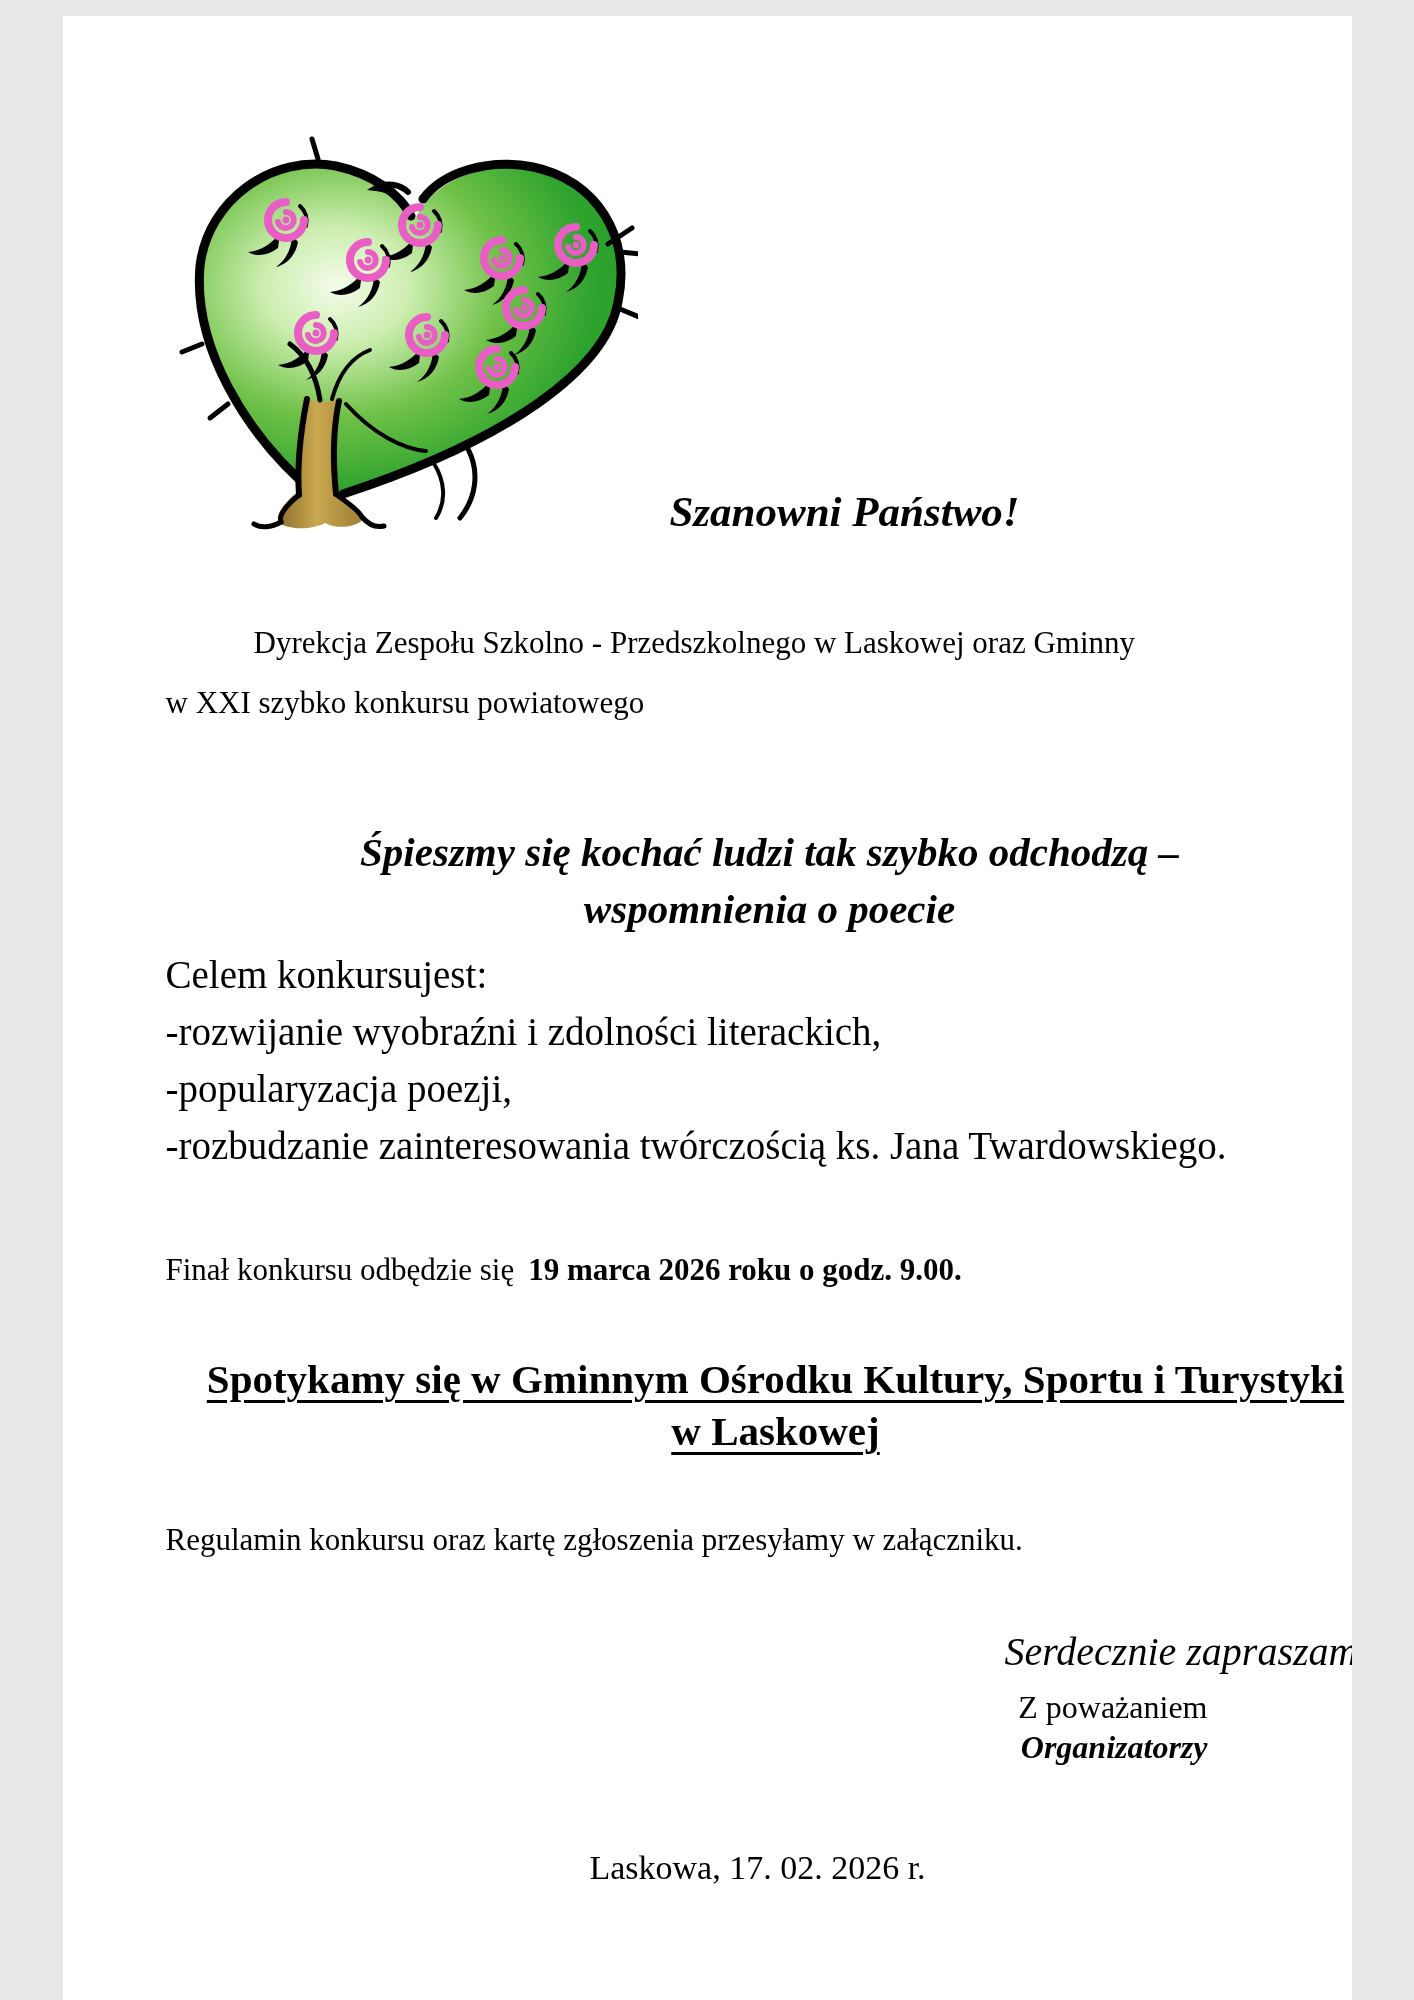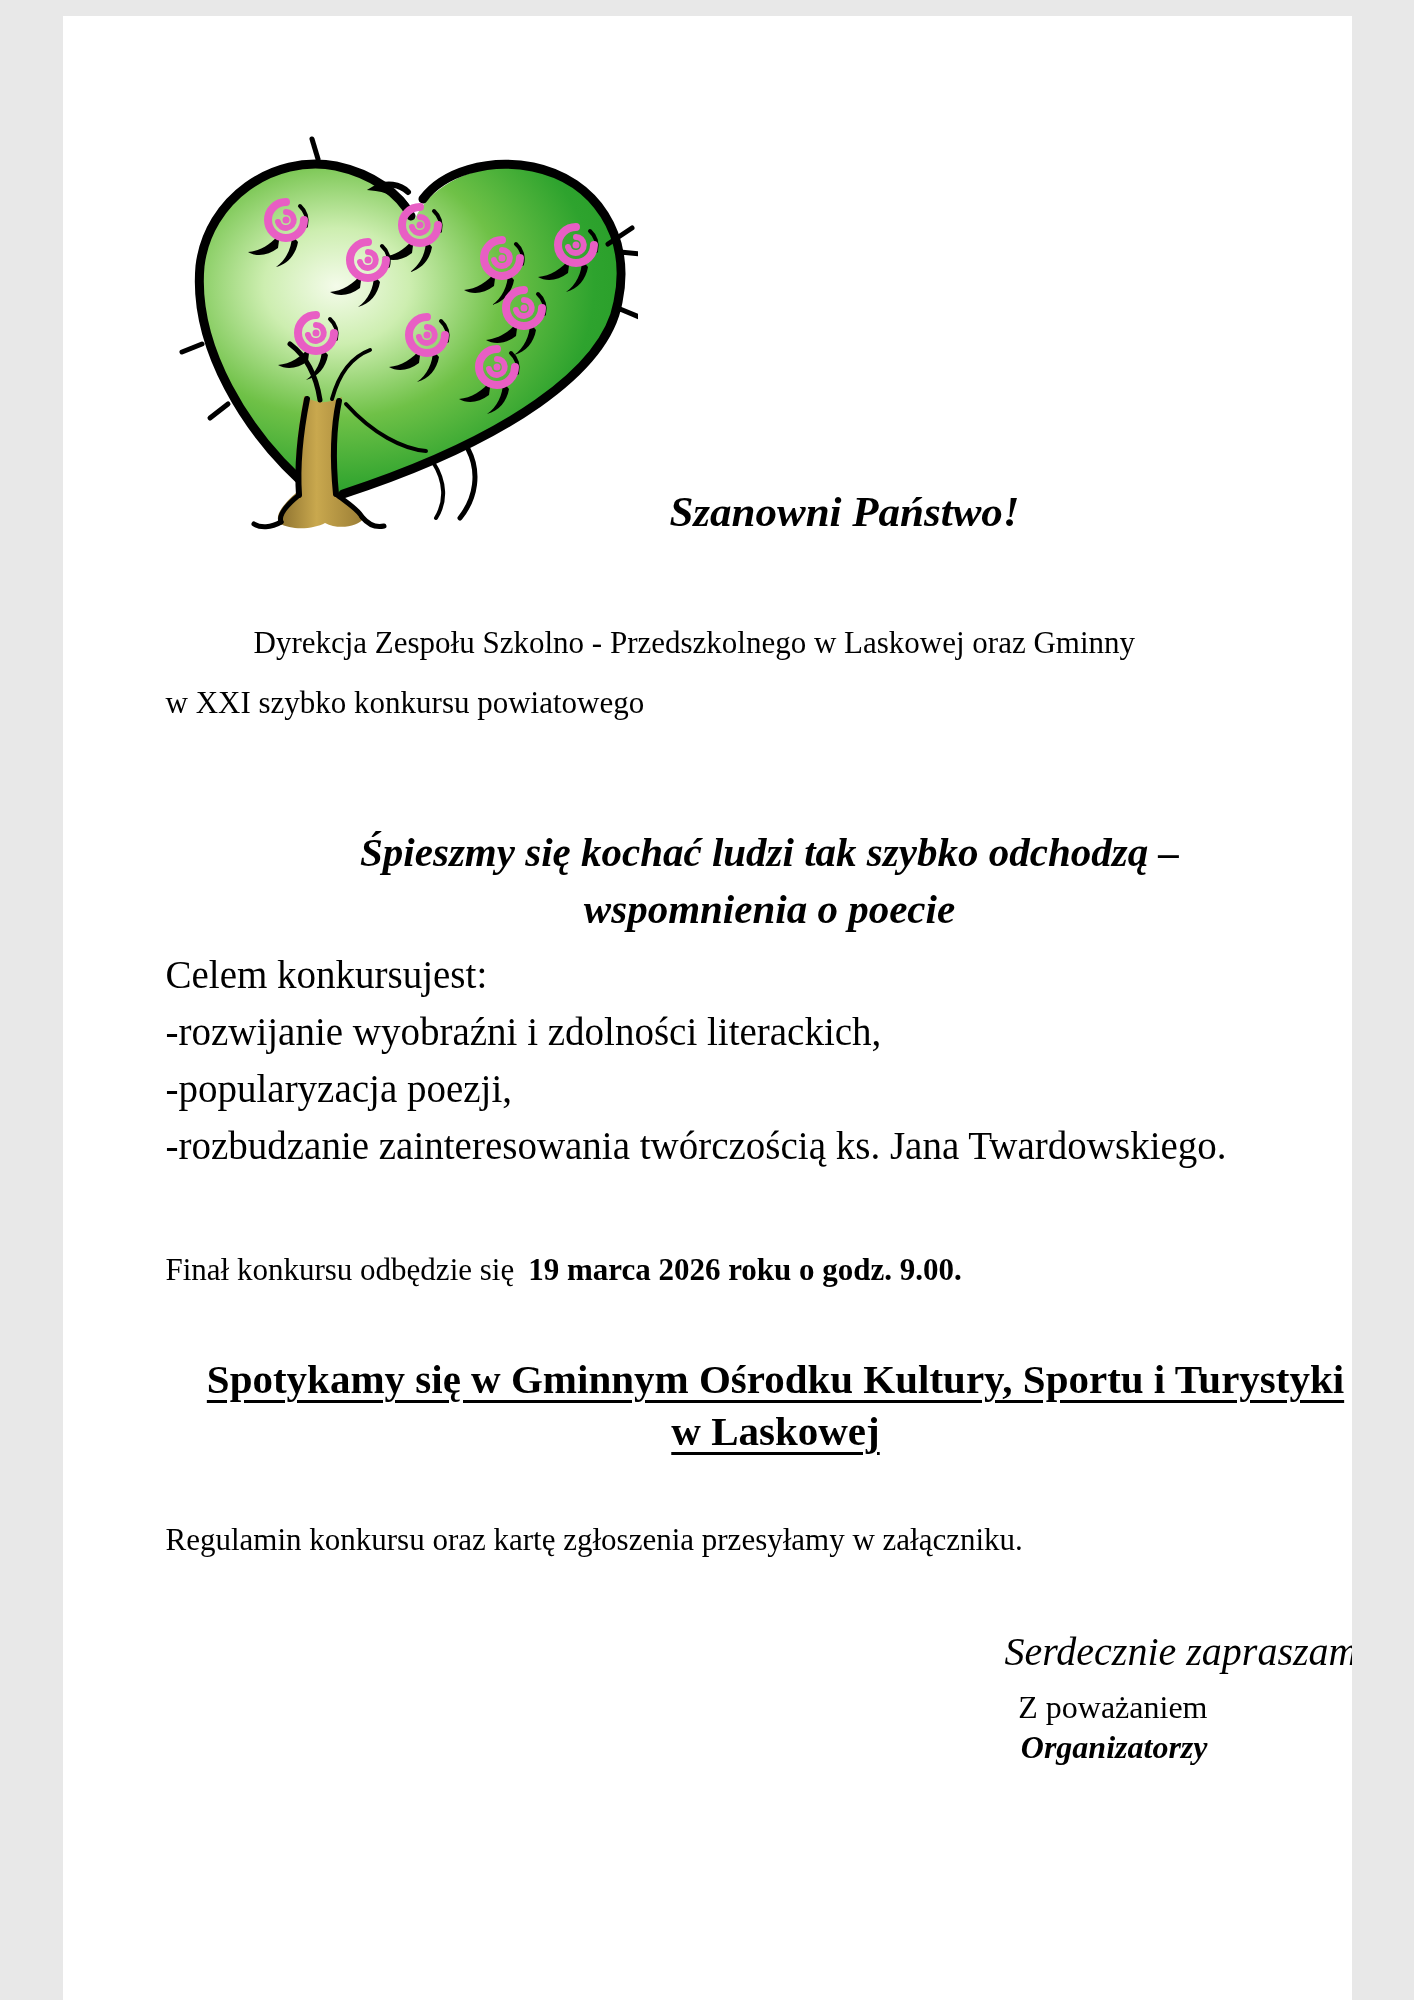--- a/index.html
+++ b/index.html
@@ -157,14 +157,15 @@
 
   <div class="abs attachment">Regulamin konkursu oraz kartę zgłoszenia przesyłamy w załączniku.</div>
 
   <div class="abs invitation">Serdecznie zapraszamy!</div>
 
   <div class="abs closing">
     <div>Z poważaniem</div>
     <div class="signature">Organizatorzy</div>
   </div>
 
+  <div class="abs dateline">Laskowa, 17. 02. 2026 r.</div>
 
 </div>
 
 </body></html>

